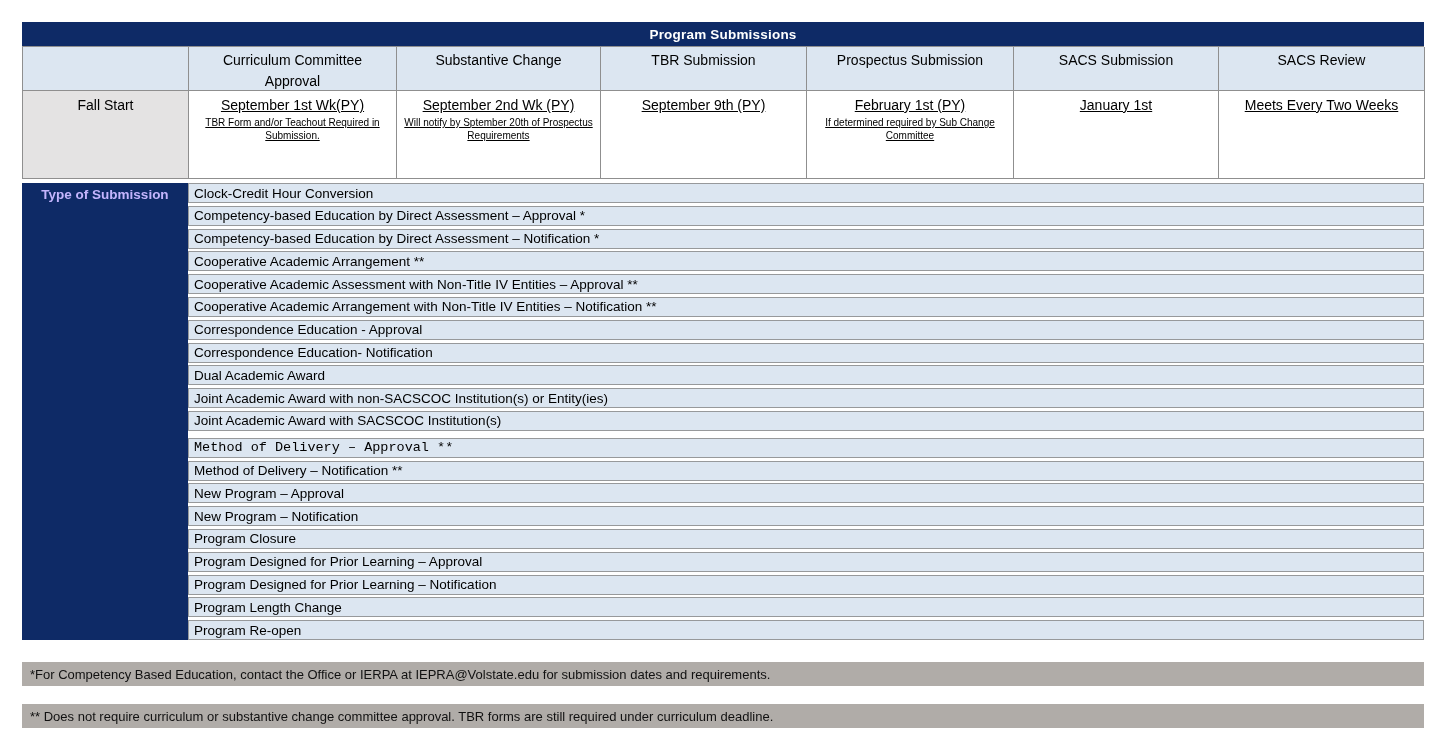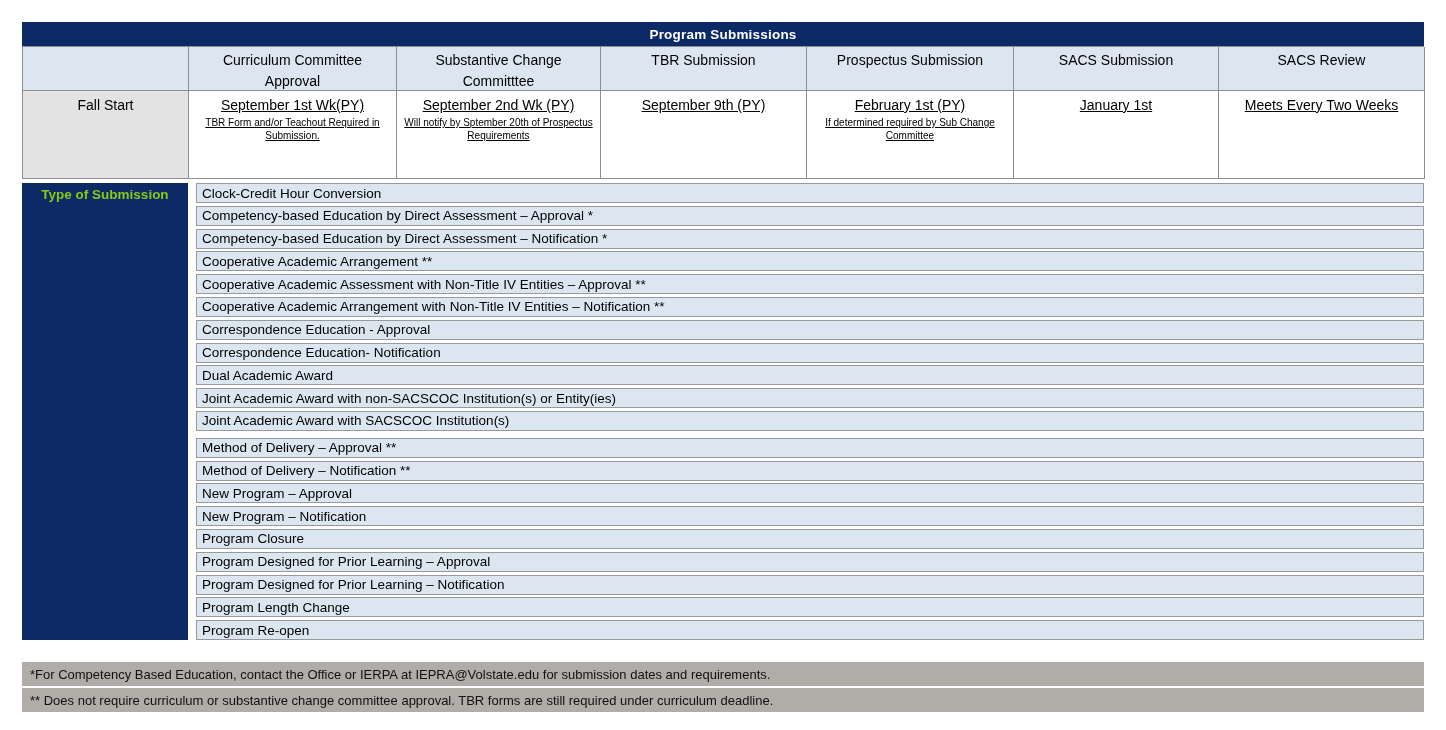--- a/index.html
+++ b/index.html
@@ -75,21 +75,21 @@
   .type-section {
     display: flex;
     margin-top: 4px;
     align-items: stretch;
   }
   .type-label {
     flex: 0 0 166px;
     width: 166px;
     box-sizing: border-box;
     background: var(--navy, #0e2a66);
-    color: #84cc16;
+    color: #c4b5fd;
     font-weight: 700;
     font-size: 13.5px;
     text-align: center;
     padding-top: 4px;
   }
   .type-rows {
     flex: 1;
     display: flex;
     flex-direction: column;
     row-gap: 2.8px;
@@ -97,28 +97,27 @@
   .type-row {
     height: 20px;
     box-sizing: border-box;
     background: var(--row-blue, #dce6f1);
     border: 1px solid #97999b;
     display: flex;
     align-items: center;
     padding-left: 5px;
     font-size: 13.5px;
     white-space: nowrap;
-    margin-left: 8px;
-  }
-  .type-row.gap-above { margin-top: 4px; }
+  }
+  .type-row.gap-above { margin-top: 4px; font-family: Liberation Mono, monospace; }
   .footnotes {
     margin-top: 22px;
     display: flex;
     flex-direction: column;
-    row-gap: 2px;
+    row-gap: 18px;
   }
   .footnote {
     height: 24px;
     background: var(--footer-gray, #b0aca8);
     display: flex;
     align-items: center;
     padding-left: 8px;
     font-size: 13px;
     color: #111;
     white-space: nowrap;
@@ -131,21 +130,20 @@
 
   <div class="title-bar">Program Submissions</div>
 
   <div class="grid">
     <div class="cell blank"></div>
     <div class="contents" id="header-cells"><div class="cell hd">
           <div class="hd-line">Curriculum Committee</div>
           <div class="hd-line">Approval</div>
         </div><div class="cell hd">
           <div class="hd-line">Substantive Change</div>
-          <div class="hd-line">Committtee</div>
         </div><div class="cell hd">
           <div class="hd-line">TBR Submission</div>
         </div><div class="cell hd">
           <div class="hd-line">Prospectus Submission</div>
         </div><div class="cell hd">
           <div class="hd-line">SACS Submission</div>
         </div><div class="cell hd">
           <div class="hd-line">SACS Review</div>
         </div></div>
     <div class="cell fall-label">Fall Start</div>

